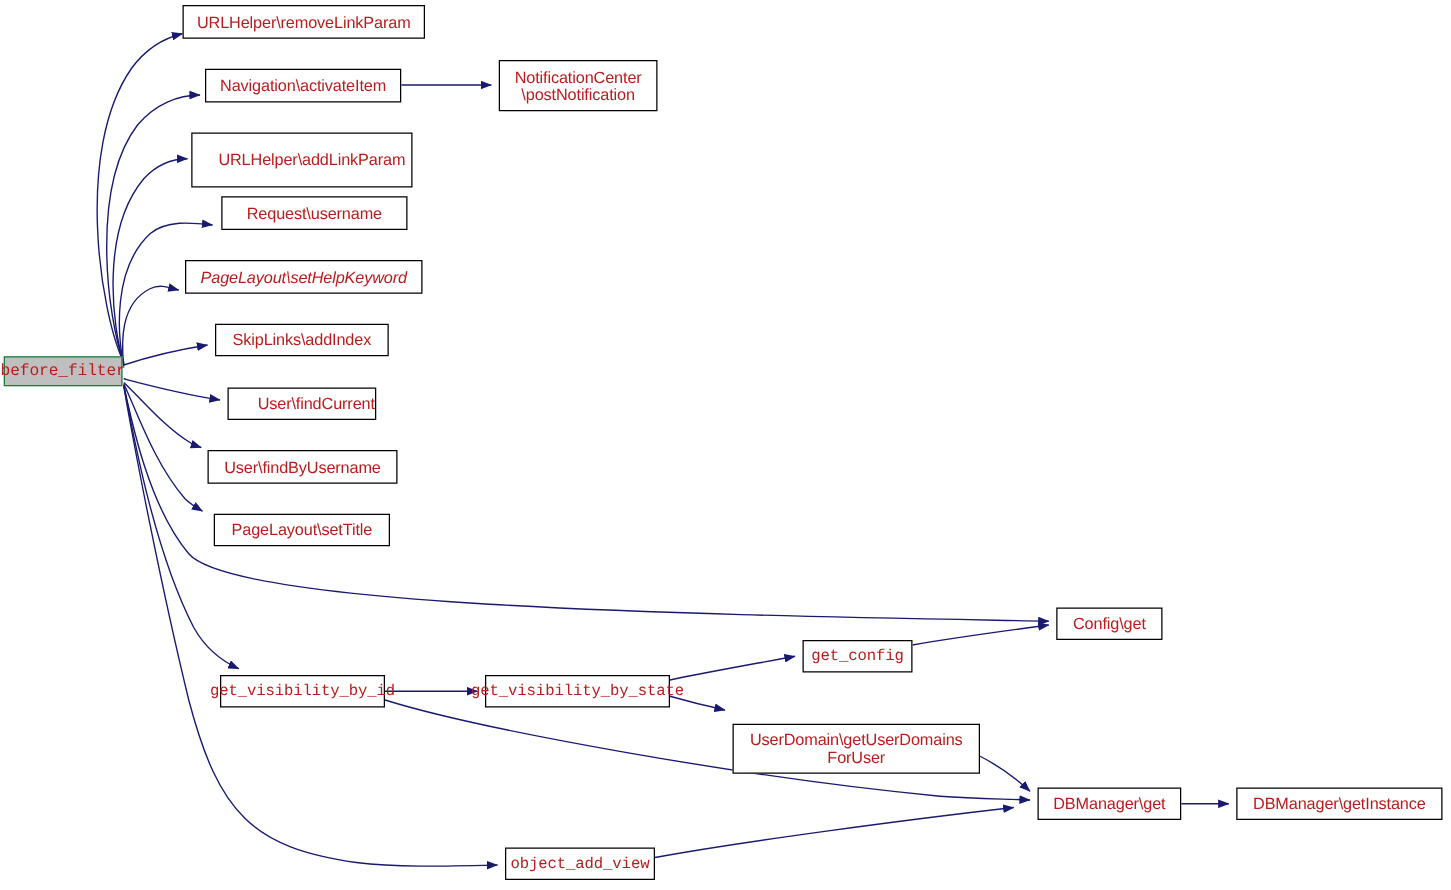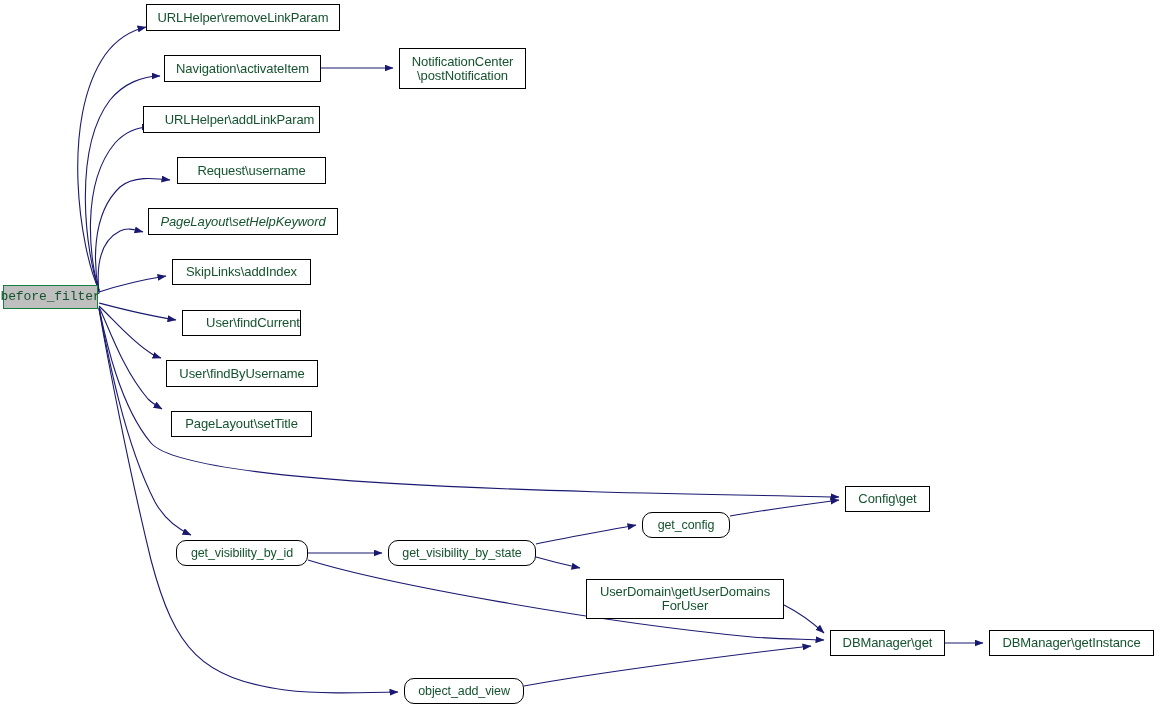--- a/index.html
+++ b/index.html
@@ -26,38 +26,37 @@
   }
   .node {
     position: absolute;
     box-sizing: border-box;
     background: #ffffff;
     border: 1px solid #000000;
     display: flex;
     align-items: center;
     justify-content: center;
     text-align: center;
-    color: #14532d;
+    color: #b91c1c;
     font-family: "Liberation Sans", sans-serif;
     font-size: 13px;
     line-height: 14px;
     white-space: pre;
     letter-spacing: -0.1px;
   }
   .node.root {
     background: #bfbfbf;
     border: 1px solid #15803d;
     font-family: "Liberation Mono", monospace;
     font-size: 13px;
     text-align: center;
   }
   .node.mono {
-    font-family: Liberation Sans, sans-serif;
+    font-family: Liberation Mono, monospace;
     font-size: 12.5px;
-    border-radius: 10px;
   }
 </style>
 </head>
 <body>
 
 <div id="callgraph">
 
   <svg id="edge-layer" viewBox="0 0 1161 712" xmlns="http://www.w3.org/2000/svg">
       <defs>
         <marker id="arrowhead" markerWidth="9" markerHeight="7" refX="8.5" refY="3.5" orient="auto" markerUnits="userSpaceOnUse">
@@ -86,21 +85,21 @@
       <path d="M 524,686 C 595,673 731,655 811,646" fill="none" stroke="#191970" stroke-width="1.1" marker-end="url(#arrowhead)"></path>
       <path d="M 945,643 L 983,643" fill="none" stroke="#191970" stroke-width="1.1" marker-end="url(#arrowhead)"></path>
     </svg>
 
   <div id="node-layer">
       <div class="node root" style="left: 3px; top: 285px; width: 95px; height: 24px;"><span>before_filter</span></div>
       <div class="node" style="left: 146px; top: 4px; width: 194px; height: 27px;"><span>URLHelper\removeLinkParam</span></div>
       <div class="node" style="left: 164px; top: 55px; width: 157px; height: 27px;"><span>Navigation\activateItem</span></div>
       <div class="node" style="left: 399px; top: 48px; width: 127px; height: 41px;"><span>NotificationCenter
 \postNotification</span></div>
-      <div class="node" style="left: 143px; top: 106px; width: 177px; height: 27px; padding-left: 16px;"><span>URLHelper\addLinkParam</span></div>
+      <div class="node" style="left: 153px; top: 106px; width: 177px; height: 44px; padding-left: 16px;"><span>URLHelper\addLinkParam</span></div>
       <div class="node" style="left: 177px; top: 157px; width: 149px; height: 27px;"><span>Request\username</span></div>
       <div class="node" style="left: 148px; top: 208px; width: 190px; height: 27px; font-style: italic;"><span>PageLayout\setHelpKeyword</span></div>
       <div class="node" style="left: 172px; top: 259px; width: 139px; height: 26px;"><span>SkipLinks\addIndex</span></div>
       <div class="node" style="left: 182px; top: 310px; width: 119px; height: 26px; padding-left: 23px;"><span>User\findCurrent</span></div>
       <div class="node" style="left: 166px; top: 360px; width: 152px; height: 27px;"><span>User\findByUsername</span></div>
       <div class="node" style="left: 171px; top: 411px; width: 141px; height: 26px;"><span>PageLayout\setTitle</span></div>
       <div class="node mono" style="left: 176px; top: 540px; width: 132px; height: 26px;"><span>get_visibility_by_id</span></div>
       <div class="node mono" style="left: 388px; top: 540px; width: 148px; height: 26px;"><span>get_visibility_by_state</span></div>
       <div class="node mono" style="left: 642px; top: 512px; width: 88px; height: 26px;"><span>get_config</span></div>
       <div class="node" style="left: 845px; top: 486px; width: 85px; height: 26px;"><span>Config\get</span></div>

